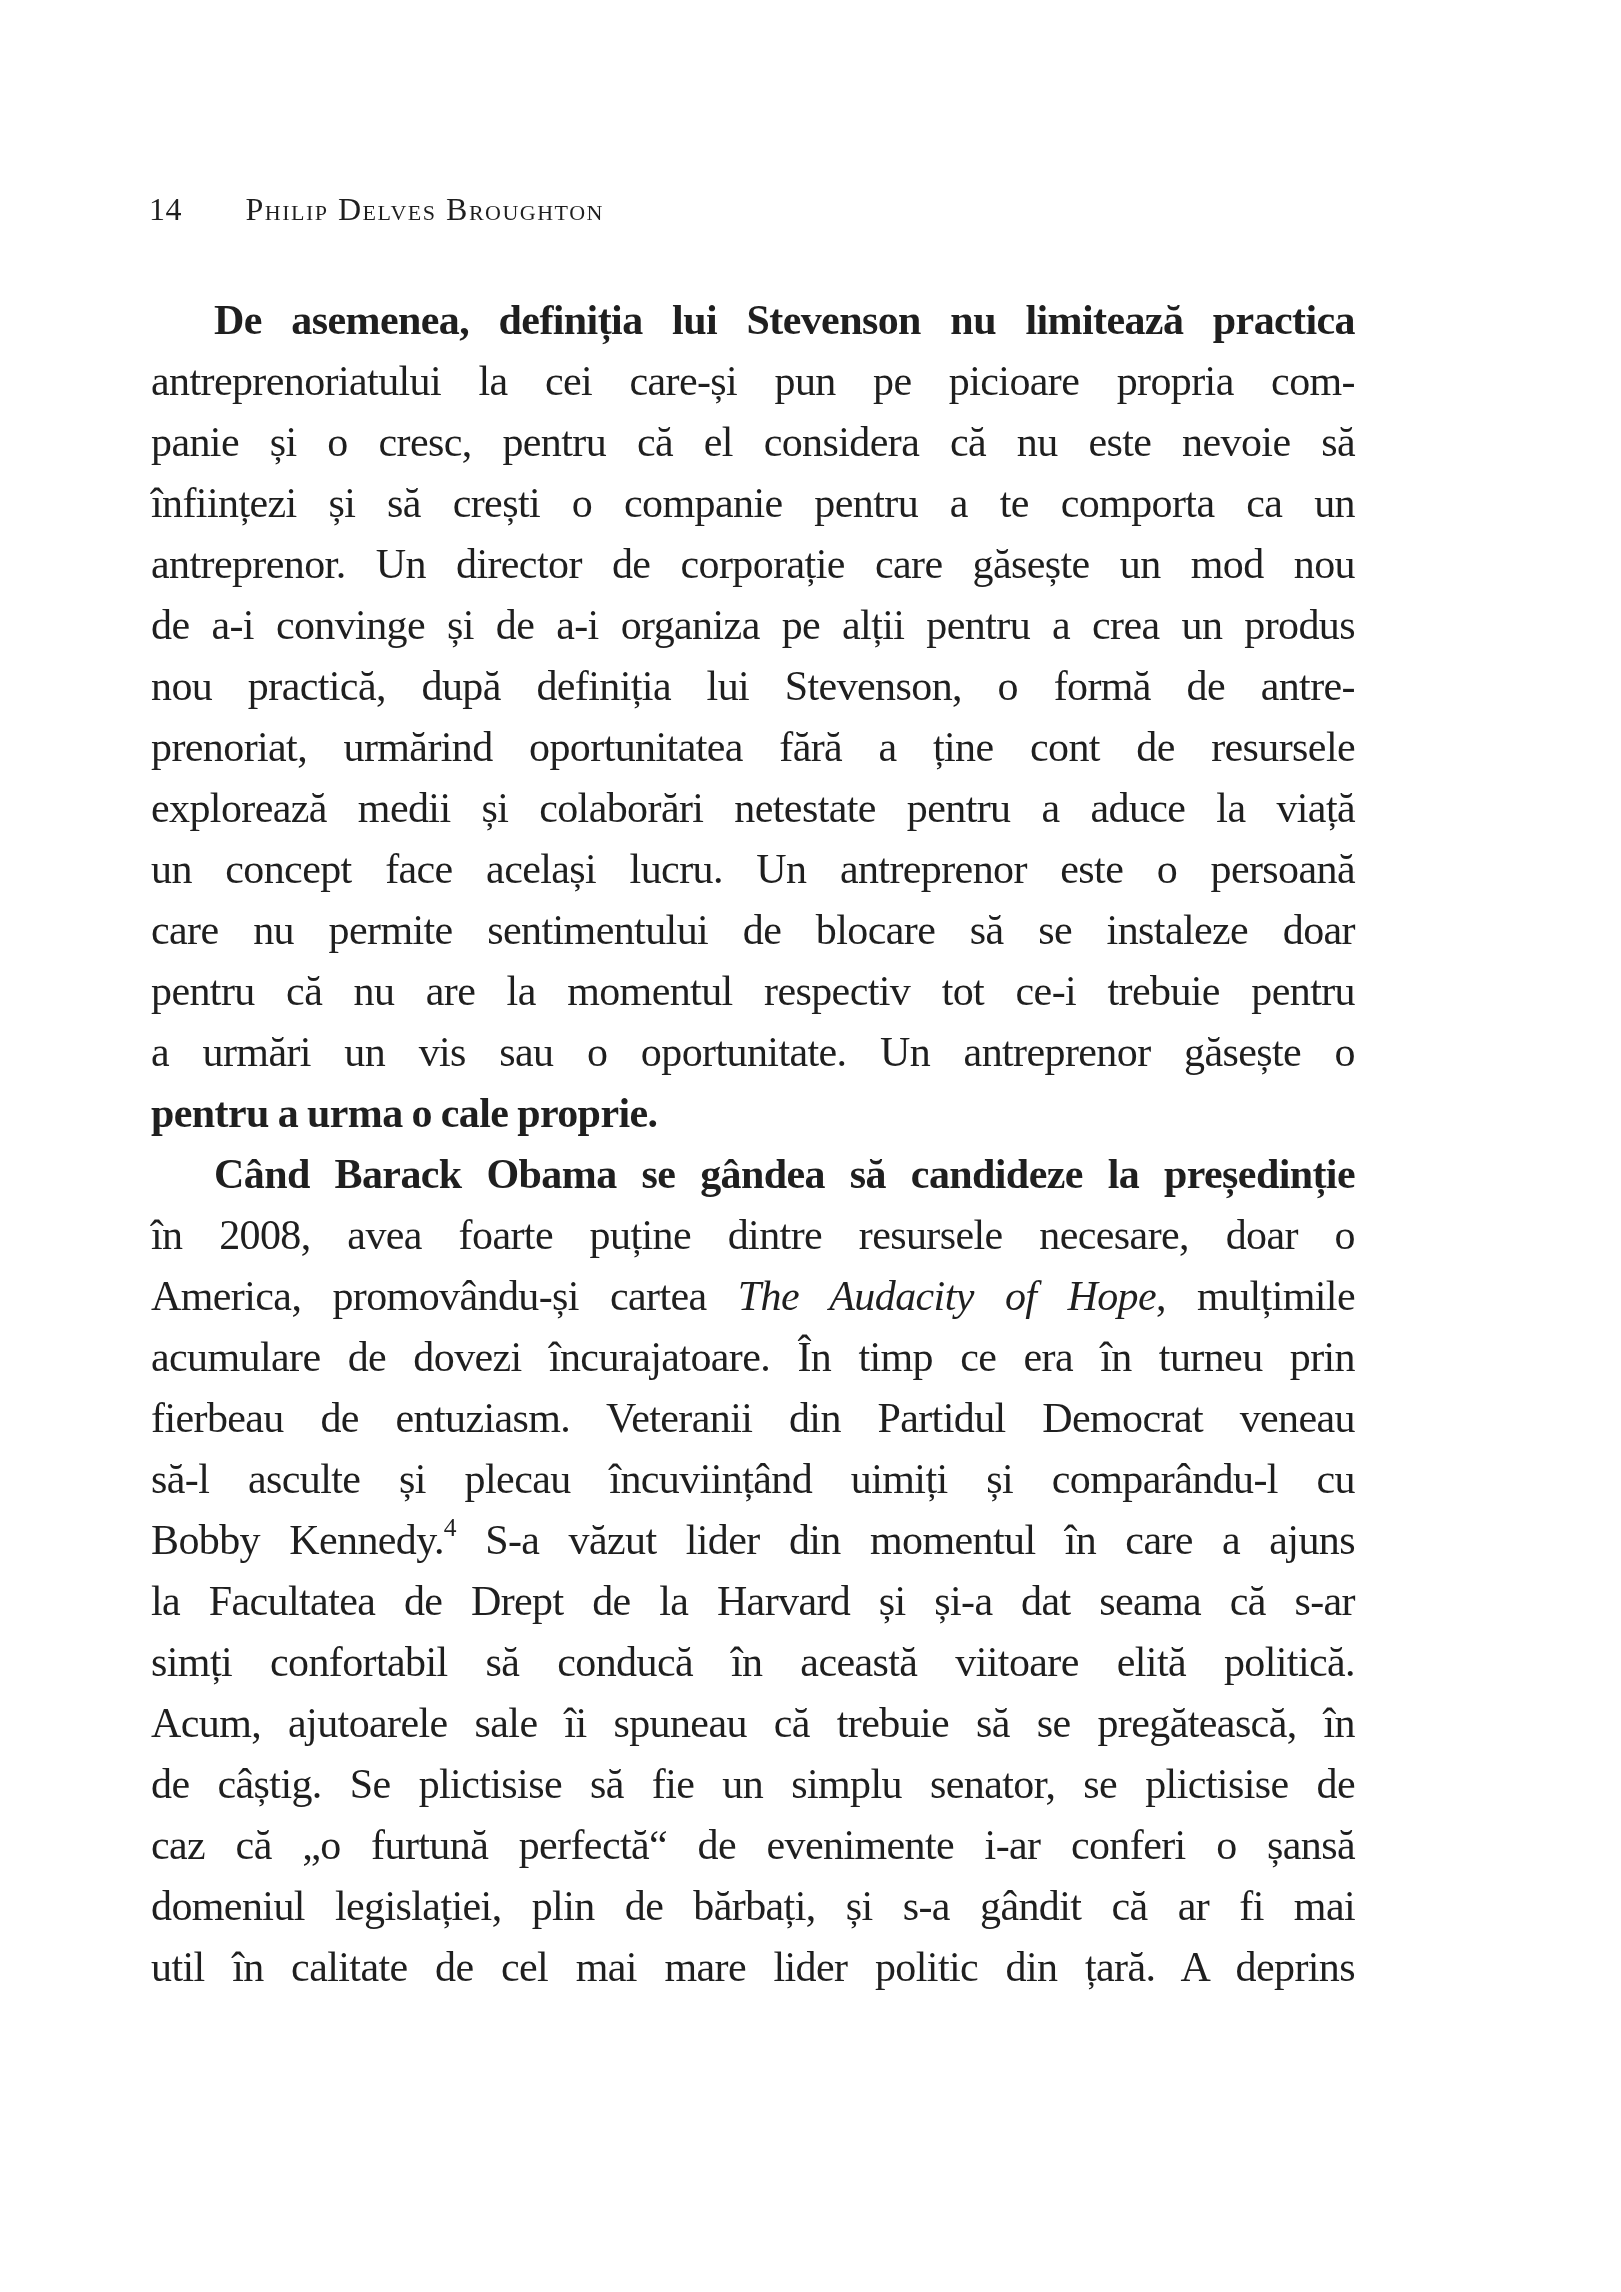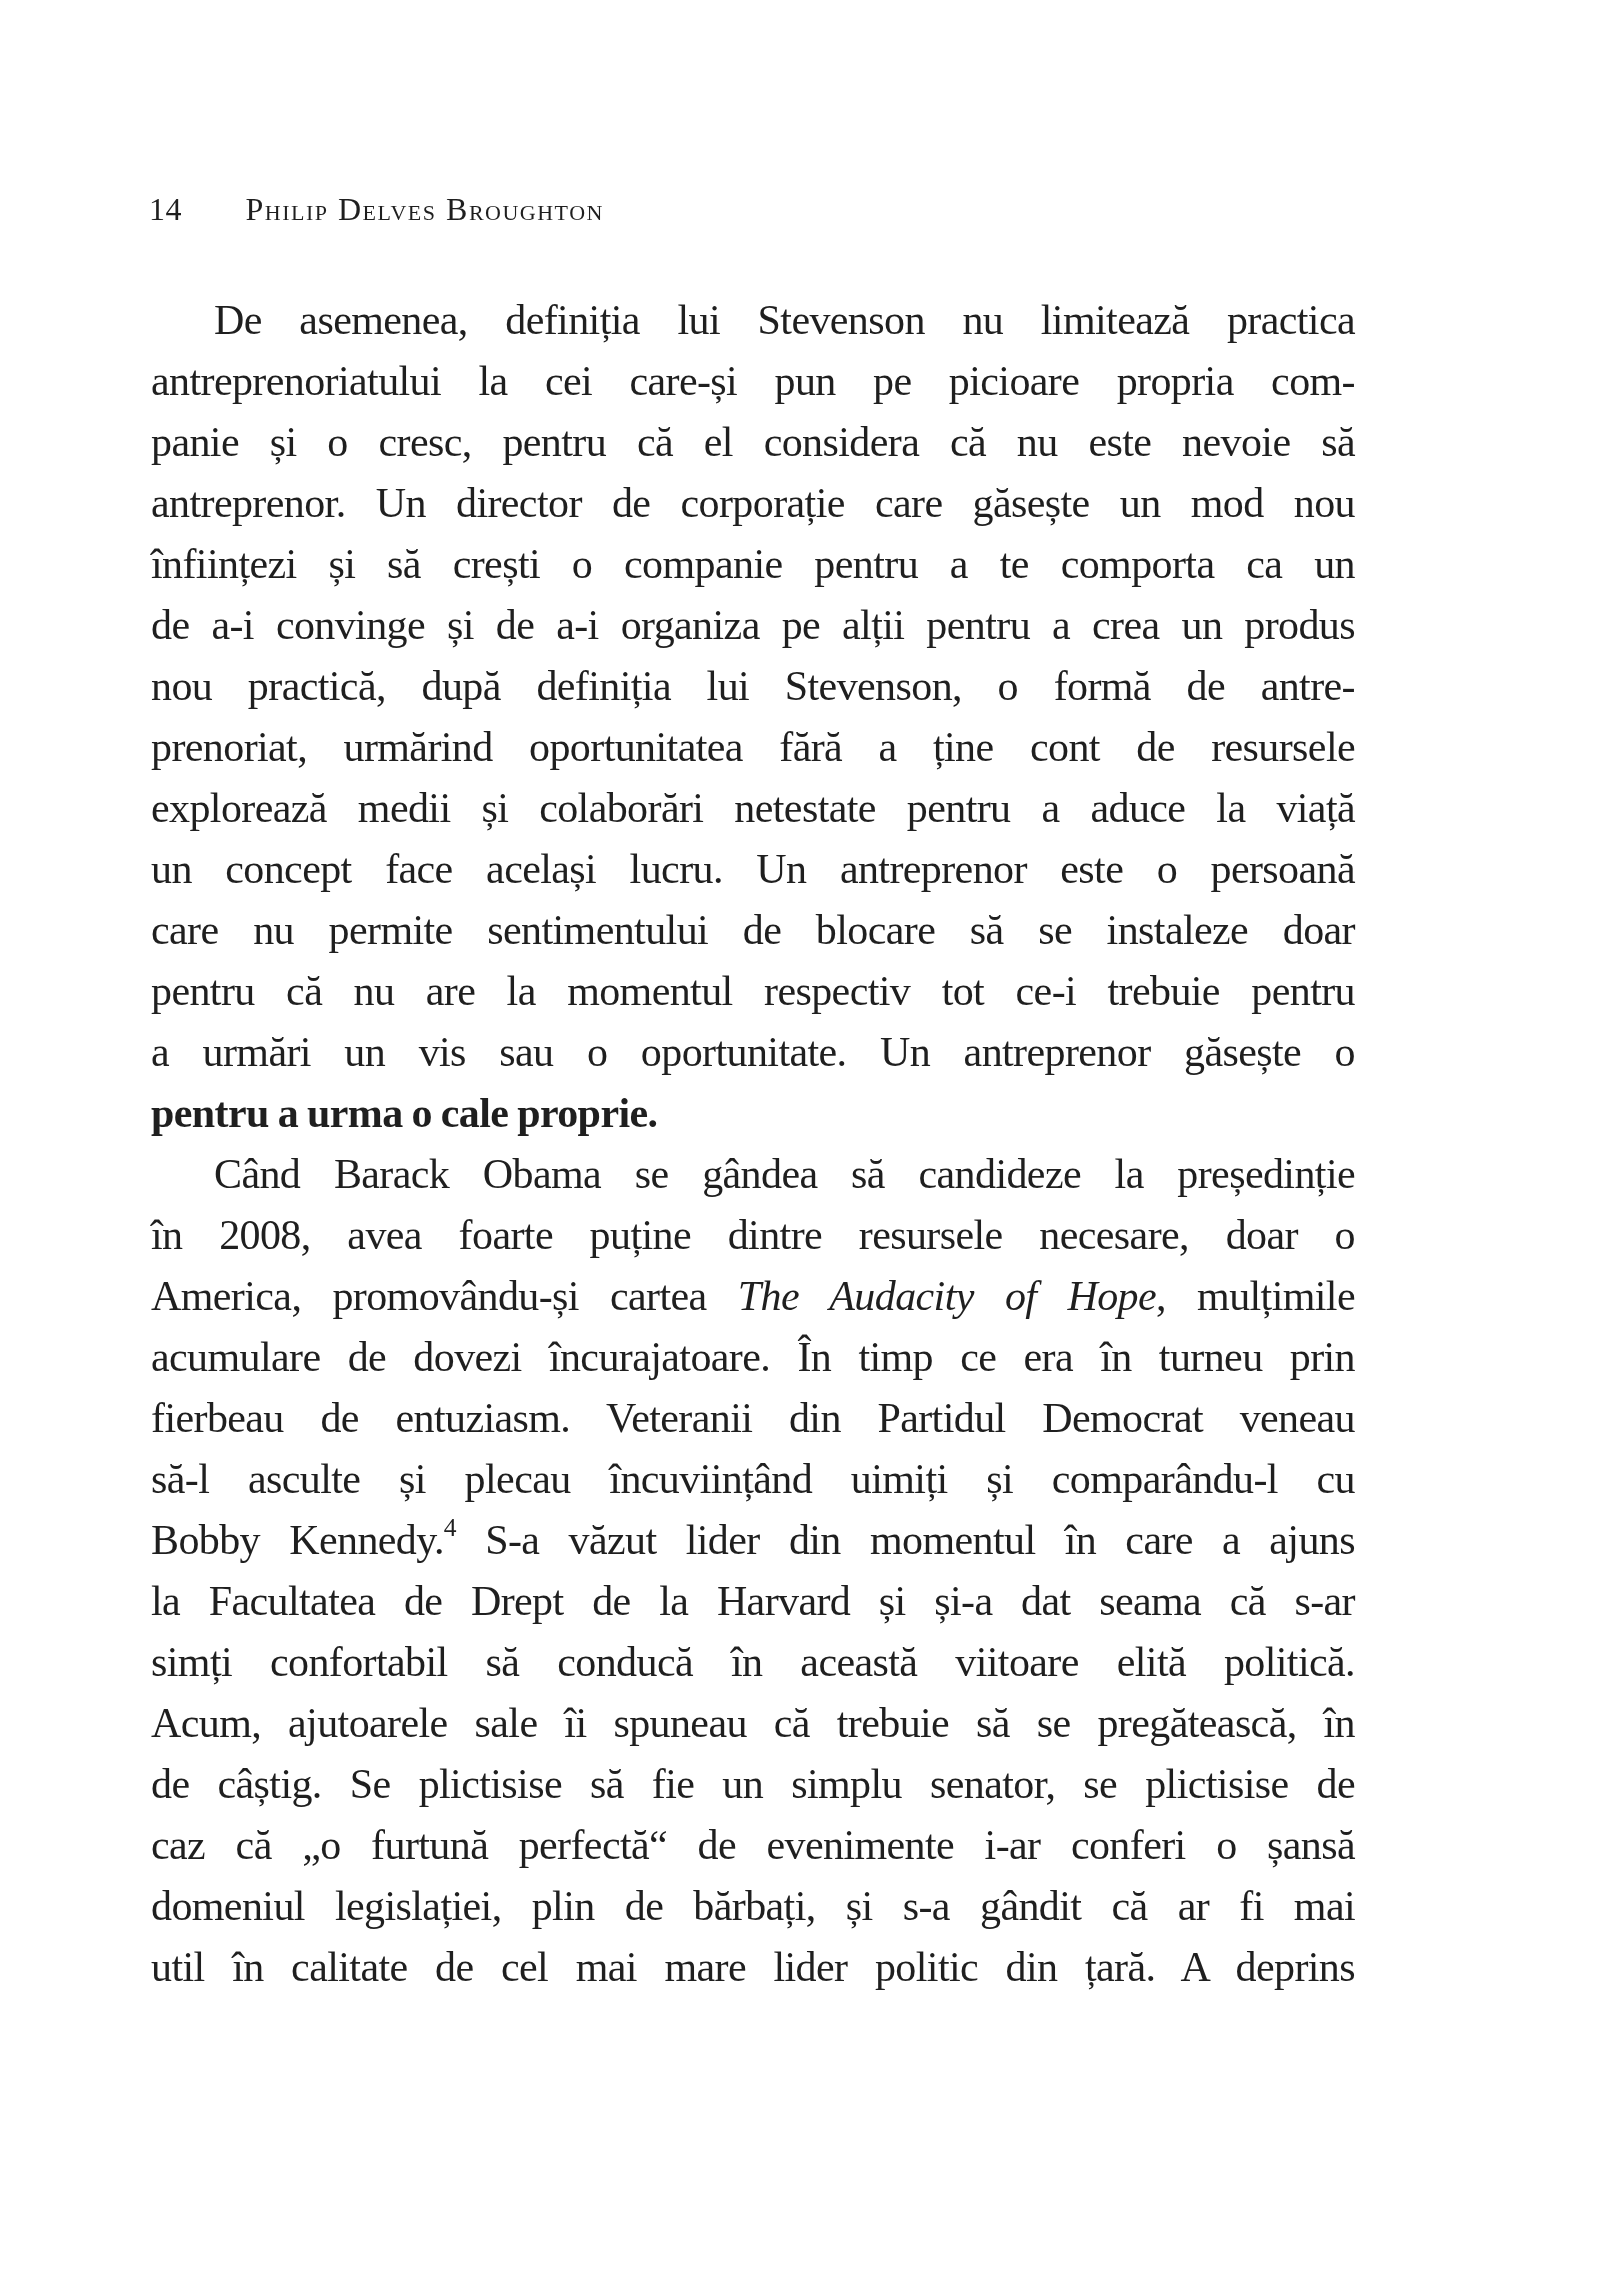--- a/index.html
+++ b/index.html
@@ -51,20 +51,21 @@
       line-height: 61px;
       font-size: 42px;
       white-space: nowrap;
       text-align: justify;
       text-align-last: justify;
       letter-spacing: -0.6px;
       word-spacing: -1px;
     }
     .line.indent {
       padding-left: 63px;
+      font-weight: bold;
     }
     .line.last {
       text-align-last: left;
       font-weight: bold;
     }
     .line em {
       font-style: italic;
     }
     .line sup {
       font-size: 25.5px;
@@ -81,22 +82,22 @@
     <span class="page-number">14</span>
     <span class="author">Philip Delves Broughton</span>
   </div>
 
   <div class="body-text">
 
     <div>
       <span class="line indent">De asemenea, definiția lui Stevenson nu limitează practica</span>
       <span class="line">antreprenoriatului la cei care-și pun pe picioare propria com-</span>
       <span class="line">panie și o cresc, pentru că el considera că nu este nevoie să</span>
+      <span class="line">înființezi și să crești o companie pentru a te comporta ca un</span>
       <span class="line">antreprenor. Un director de corporație care găsește un mod nou</span>
-      <span class="line">înființezi și să crești o companie pentru a te comporta ca un</span>
       <span class="line">de a-i convinge și de a-i organiza pe alții pentru a crea un produs</span>
       <span class="line">nou practică, după definiția lui Stevenson, o formă de antre-</span>
       <span class="line">prenoriat, urmărind oportunitatea fără a ține cont de resursele</span>
       <span class="line">explorează medii și colaborări netestate pentru a aduce la viață</span>
       <span class="line">un concept face același lucru. Un antreprenor este o persoană</span>
       <span class="line">care nu permite sentimentului de blocare să se instaleze doar</span>
       <span class="line">pentru că nu are la momentul respectiv tot ce-i trebuie pentru</span>
       <span class="line">a urmări un vis sau o oportunitate. Un antreprenor găsește o</span>
       <span class="line last">pentru a urma o cale proprie.</span>
     </div>

